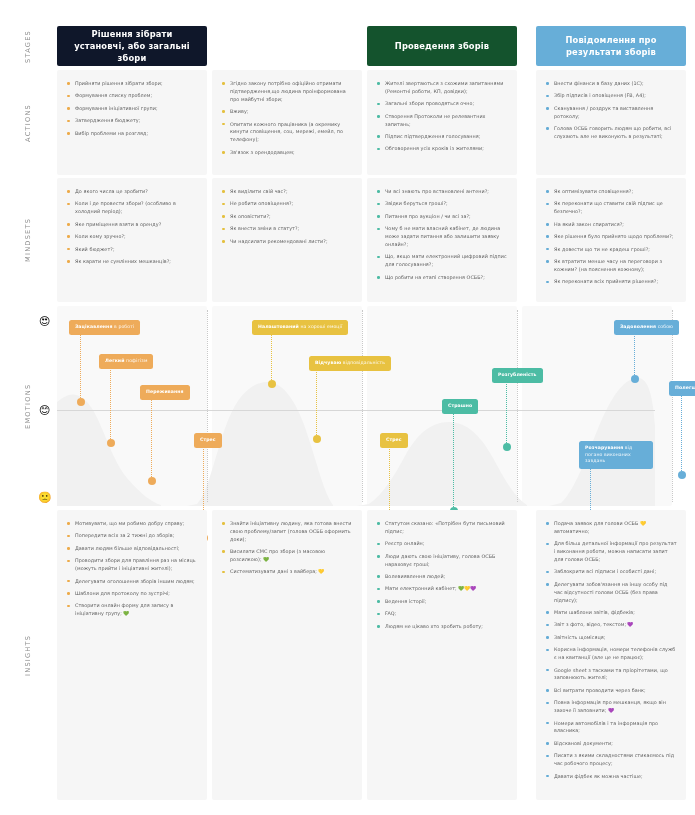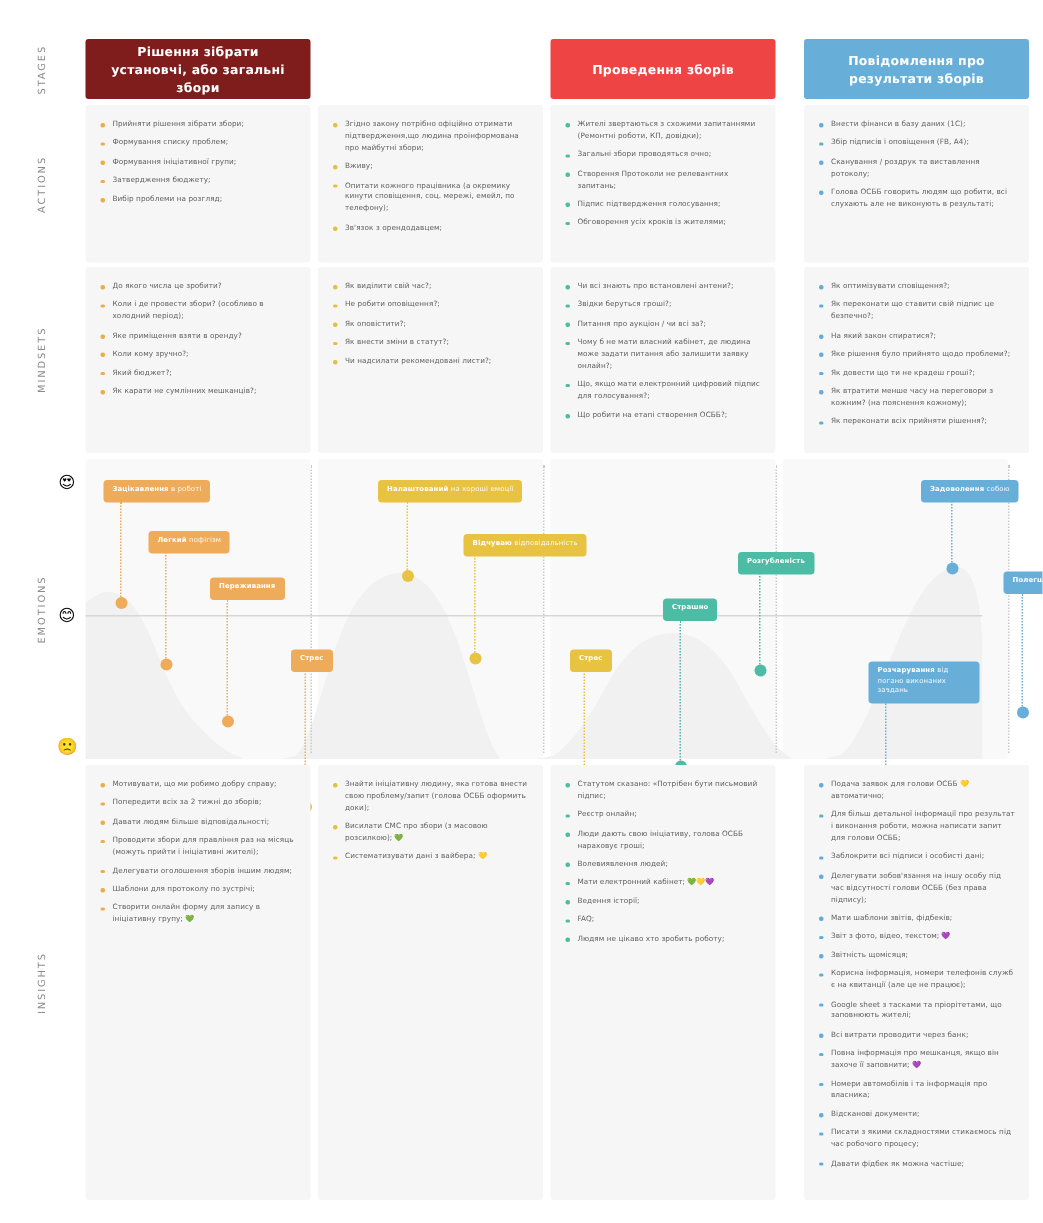--- a/index.html
+++ b/index.html
@@ -120,22 +120,22 @@
 <body>
 
 <div class="map">
 
   <div class="rail-label" style="top:26px;height:40px;">STAGES</div>
   <div class="rail-label" style="top:70px;height:105px;">ACTIONS</div>
   <div class="rail-label" style="top:178px;height:124px;">MINDSETS</div>
   <div class="rail-label" style="top:306px;height:200px;">EMOTIONS</div>
   <div class="rail-label" style="top:510px;height:290px;">INSIGHTS</div>
 
-  <div class="stage-head c0" style="background: #7f1d1d;">Рішення зібрати установчі, або загальні збори</div>
-  <div class="stage-head c2" style="background: #ef4444;">Проведення зборів</div>
+  <div class="stage-head c0" style="background: #0f172a;">Рішення зібрати установчі, або загальні збори</div>
+  <div class="stage-head c2" style="background: #14532d;">Проведення зборів</div>
   <div class="stage-head c3" style="background: rgb(103, 174, 216);">Повідомлення про результати зборів</div>
 
   <div class="panel c0" style="top:70px;height:105px;">
     <ul class="dot-o">
         <li>Прийняти рішення зібрати збори;</li>
         <li>Формування списку проблем;</li>
         <li>Формування ініціативної групи;</li>
         <li>Затвердження бюджету;</li>
         <li>Вибір проблеми на розгляд;</li>
       </ul>

